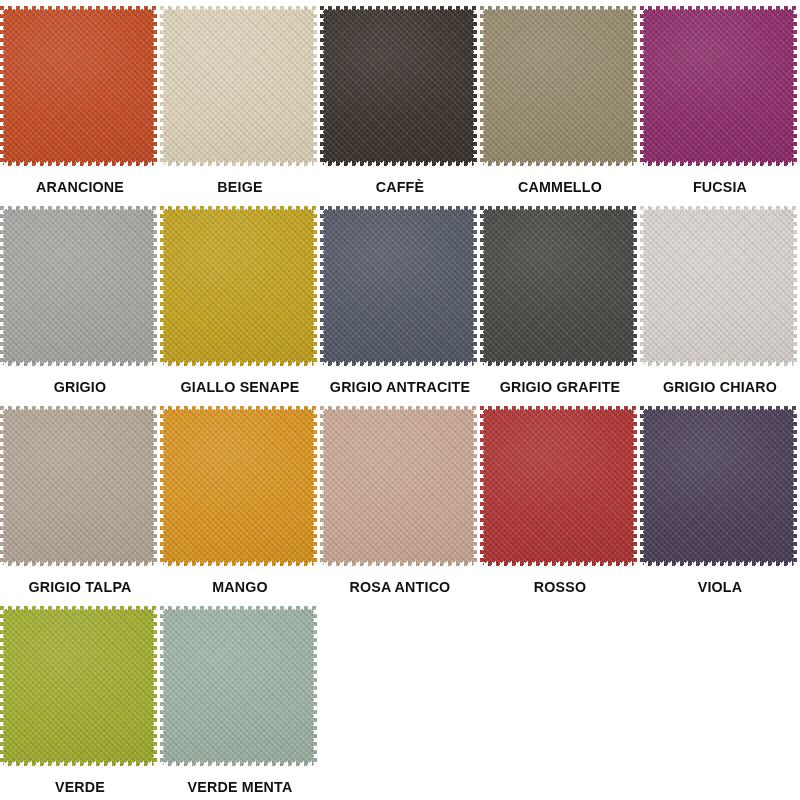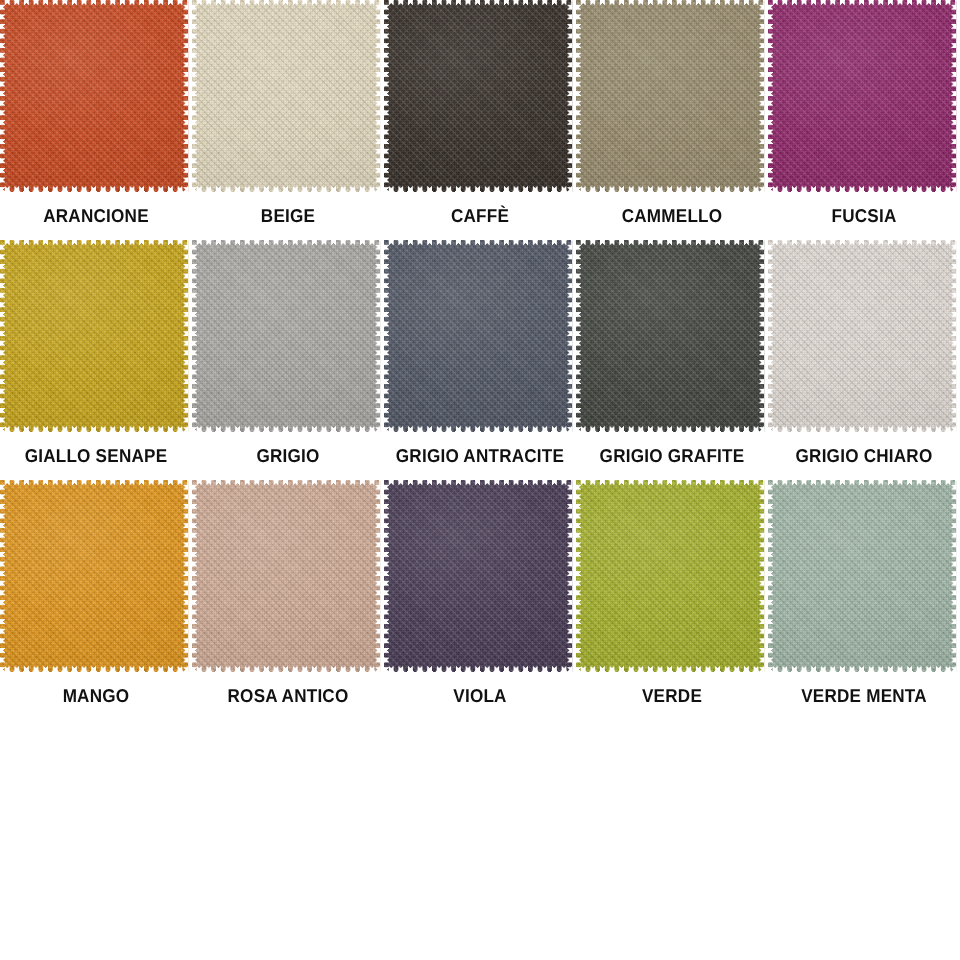--- a/index.html
+++ b/index.html
@@ -26,20 +26,21 @@
   }
 
   .swatch-cell {
     position: relative;
     width: 160px;
     height: 200px;
     box-sizing: border-box;
     display: flex;
     flex-direction: column;
     align-items: center;
+    justify-content: center;
   }
 
   
   .swatch-chip-wrap {
     position: relative;
     width: 157px;
     height: 160px;
     margin-left: 0;
     align-self: flex-start;
     overflow: hidden;
@@ -212,40 +213,40 @@
         <div class="swatch-chip" style="background-color: rgb(141, 35, 103);"></div>
         <div class="pink-edge pink-edge-top"></div>
         <div class="pink-edge pink-edge-bottom"></div>
         <div class="pink-edge pink-edge-left"></div>
         <div class="pink-edge pink-edge-right"></div>
       </div>
       <div class="swatch-label">FUCSIA</div>
     </div>
     <div class="swatch-cell">
       <div class="swatch-chip-wrap">
+        <div class="swatch-chip" style="background-color: rgb(168, 167, 163);"></div>
+        <div class="pink-edge pink-edge-top"></div>
+        <div class="pink-edge pink-edge-bottom"></div>
+        <div class="pink-edge pink-edge-left"></div>
+        <div class="pink-edge pink-edge-right"></div>
+      </div>
+      <div class="swatch-label">GRIGIO</div>
+    </div>
+    <div class="swatch-cell">
+      <div class="swatch-chip-wrap">
         <div class="swatch-chip" style="background-color: rgb(198, 164, 23);"></div>
         <div class="pink-edge pink-edge-top"></div>
         <div class="pink-edge pink-edge-bottom"></div>
         <div class="pink-edge pink-edge-left"></div>
         <div class="pink-edge pink-edge-right"></div>
       </div>
       <div class="swatch-label">GIALLO SENAPE</div>
     </div>
     <div class="swatch-cell">
       <div class="swatch-chip-wrap">
-        <div class="swatch-chip" style="background-color: rgb(168, 167, 163);"></div>
-        <div class="pink-edge pink-edge-top"></div>
-        <div class="pink-edge pink-edge-bottom"></div>
-        <div class="pink-edge pink-edge-left"></div>
-        <div class="pink-edge pink-edge-right"></div>
-      </div>
-      <div class="swatch-label">GRIGIO</div>
-    </div>
-    <div class="swatch-cell">
-      <div class="swatch-chip-wrap">
         <div class="swatch-chip" style="background-color: rgb(78, 84, 98);"></div>
         <div class="pink-edge pink-edge-top"></div>
         <div class="pink-edge pink-edge-bottom"></div>
         <div class="pink-edge pink-edge-left"></div>
         <div class="pink-edge pink-edge-right"></div>
       </div>
       <div class="swatch-label">GRIGIO ANTRACITE</div>
     </div>
     <div class="swatch-cell">
       <div class="swatch-chip-wrap">
@@ -262,40 +263,60 @@
         <div class="swatch-chip" style="background-color: rgb(223, 216, 210);"></div>
         <div class="pink-edge pink-edge-top"></div>
         <div class="pink-edge pink-edge-bottom"></div>
         <div class="pink-edge pink-edge-left"></div>
         <div class="pink-edge pink-edge-right"></div>
       </div>
       <div class="swatch-label">GRIGIO CHIARO</div>
     </div>
     <div class="swatch-cell">
       <div class="swatch-chip-wrap">
+        <div class="swatch-chip" style="background-color: rgb(181, 168, 150);"></div>
+        <div class="pink-edge pink-edge-top"></div>
+        <div class="pink-edge pink-edge-bottom"></div>
+        <div class="pink-edge pink-edge-left"></div>
+        <div class="pink-edge pink-edge-right"></div>
+      </div>
+      <div class="swatch-label">GRIGIO TALPA</div>
+    </div>
+    <div class="swatch-cell">
+      <div class="swatch-chip-wrap">
         <div class="swatch-chip" style="background-color: rgb(224, 148, 24);"></div>
         <div class="pink-edge pink-edge-top"></div>
         <div class="pink-edge pink-edge-bottom"></div>
         <div class="pink-edge pink-edge-left"></div>
         <div class="pink-edge pink-edge-right"></div>
       </div>
       <div class="swatch-label">MANGO</div>
     </div>
     <div class="swatch-cell">
       <div class="swatch-chip-wrap">
         <div class="swatch-chip" style="background-color: rgb(206, 169, 148);"></div>
         <div class="pink-edge pink-edge-top"></div>
         <div class="pink-edge pink-edge-bottom"></div>
         <div class="pink-edge pink-edge-left"></div>
         <div class="pink-edge pink-edge-right"></div>
       </div>
       <div class="swatch-label">ROSA ANTICO</div>
     </div>
     <div class="swatch-cell">
       <div class="swatch-chip-wrap">
+        <div class="swatch-chip" style="background-color: rgb(176, 44, 44);"></div>
+        <div class="pink-edge pink-edge-top"></div>
+        <div class="pink-edge pink-edge-bottom"></div>
+        <div class="pink-edge pink-edge-left"></div>
+        <div class="pink-edge pink-edge-right"></div>
+      </div>
+      <div class="swatch-label">ROSSO</div>
+    </div>
+    <div class="swatch-cell">
+      <div class="swatch-chip-wrap">
         <div class="swatch-chip" style="background-color: rgb(69, 56, 82);"></div>
         <div class="pink-edge pink-edge-top"></div>
         <div class="pink-edge pink-edge-bottom"></div>
         <div class="pink-edge pink-edge-left"></div>
         <div class="pink-edge pink-edge-right"></div>
       </div>
       <div class="swatch-label">VIOLA</div>
     </div>
     <div class="swatch-cell">
       <div class="swatch-chip-wrap">

